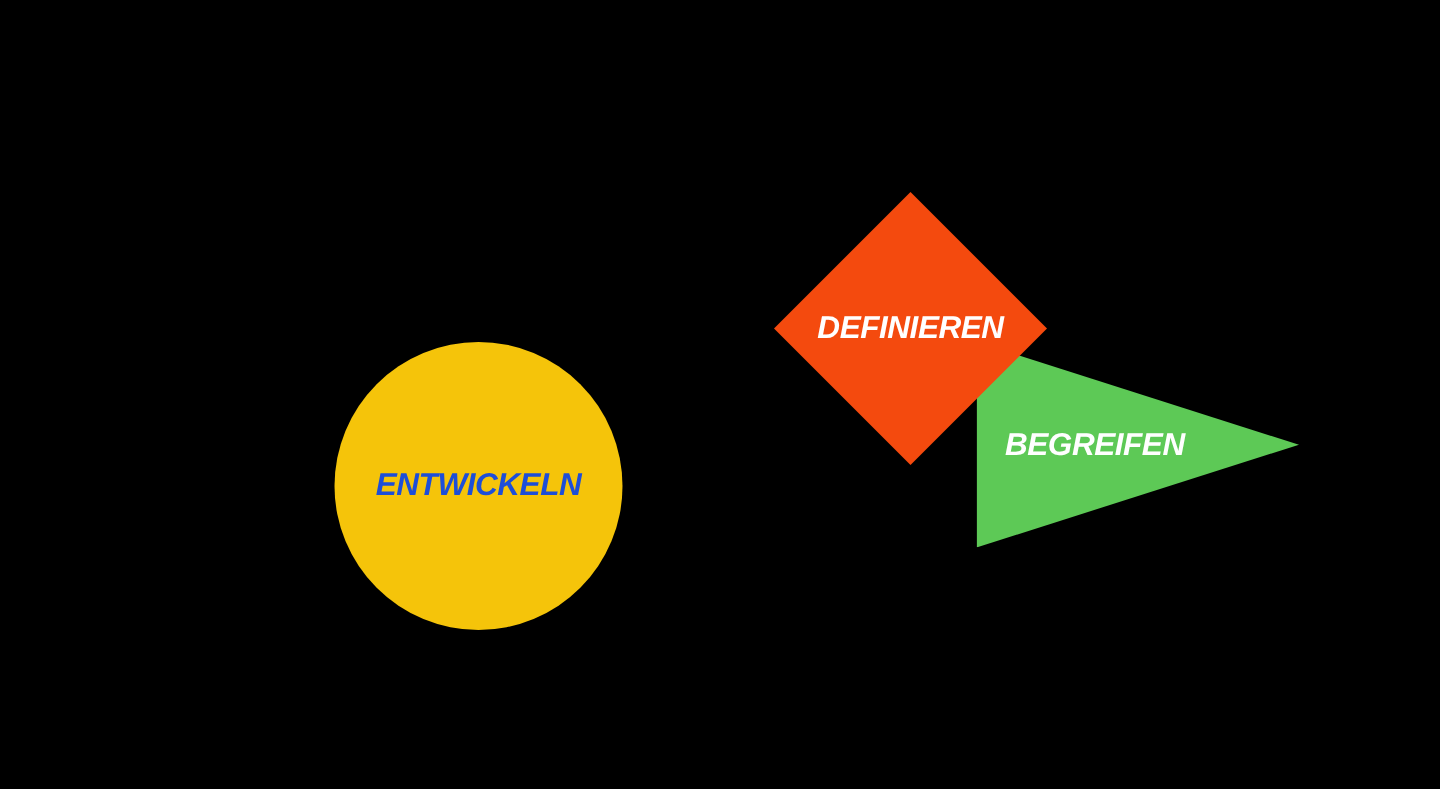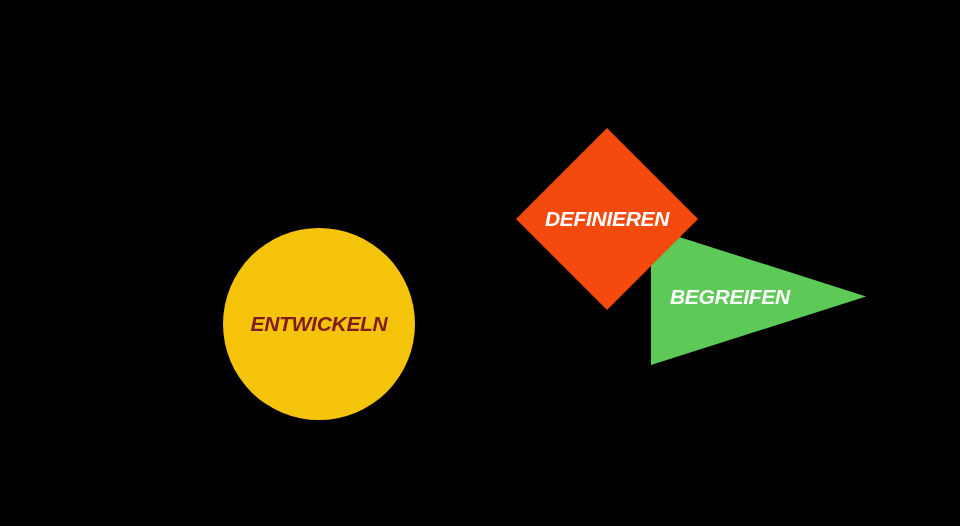--- a/index.html
+++ b/index.html
@@ -19,21 +19,21 @@
             clip-path:polygon(0 0,100% 50%,0 100%);
             justify-content:flex-start;padding-left:19px;box-sizing:border-box;}
 </style>
 </head>
 <body style="background: rgb(0, 0, 0);">
 
 <div class="stage">
 
 
   <div class="shape circle" style="background-color: rgb(245, 196, 10);">
-    <span class="shape-label" style="color: #7f1d1d;">ENTWICKELN</span>
+    <span class="shape-label" style="color: #1d4ed8;">ENTWICKELN</span>
   </div>
 
 
   <div class="shape diamond" style="background-color: rgb(244, 74, 14);">
     <span class="shape-label" style="color: rgb(255, 255, 255);">DEFINIEREN</span>
   </div>
 
   <div class="shape triangle" style="background-color: rgb(93, 201, 86);">
     <span class="shape-label" style="color: rgb(255, 255, 255);">BEGREIFEN</span>
   </div>

